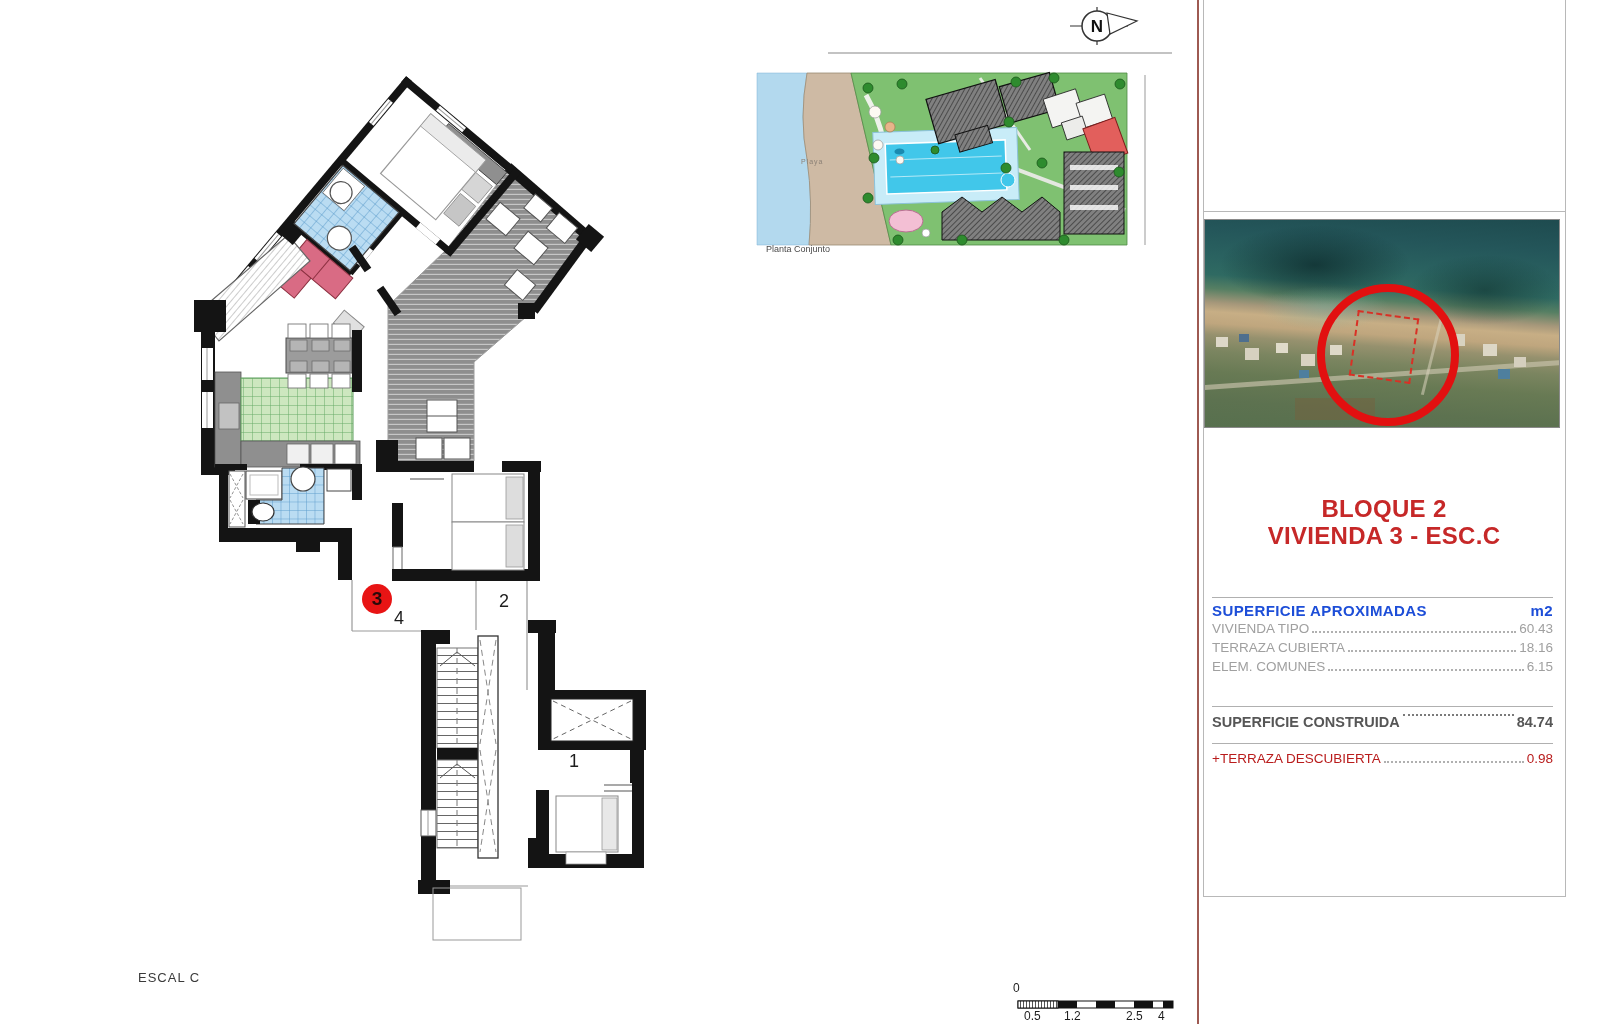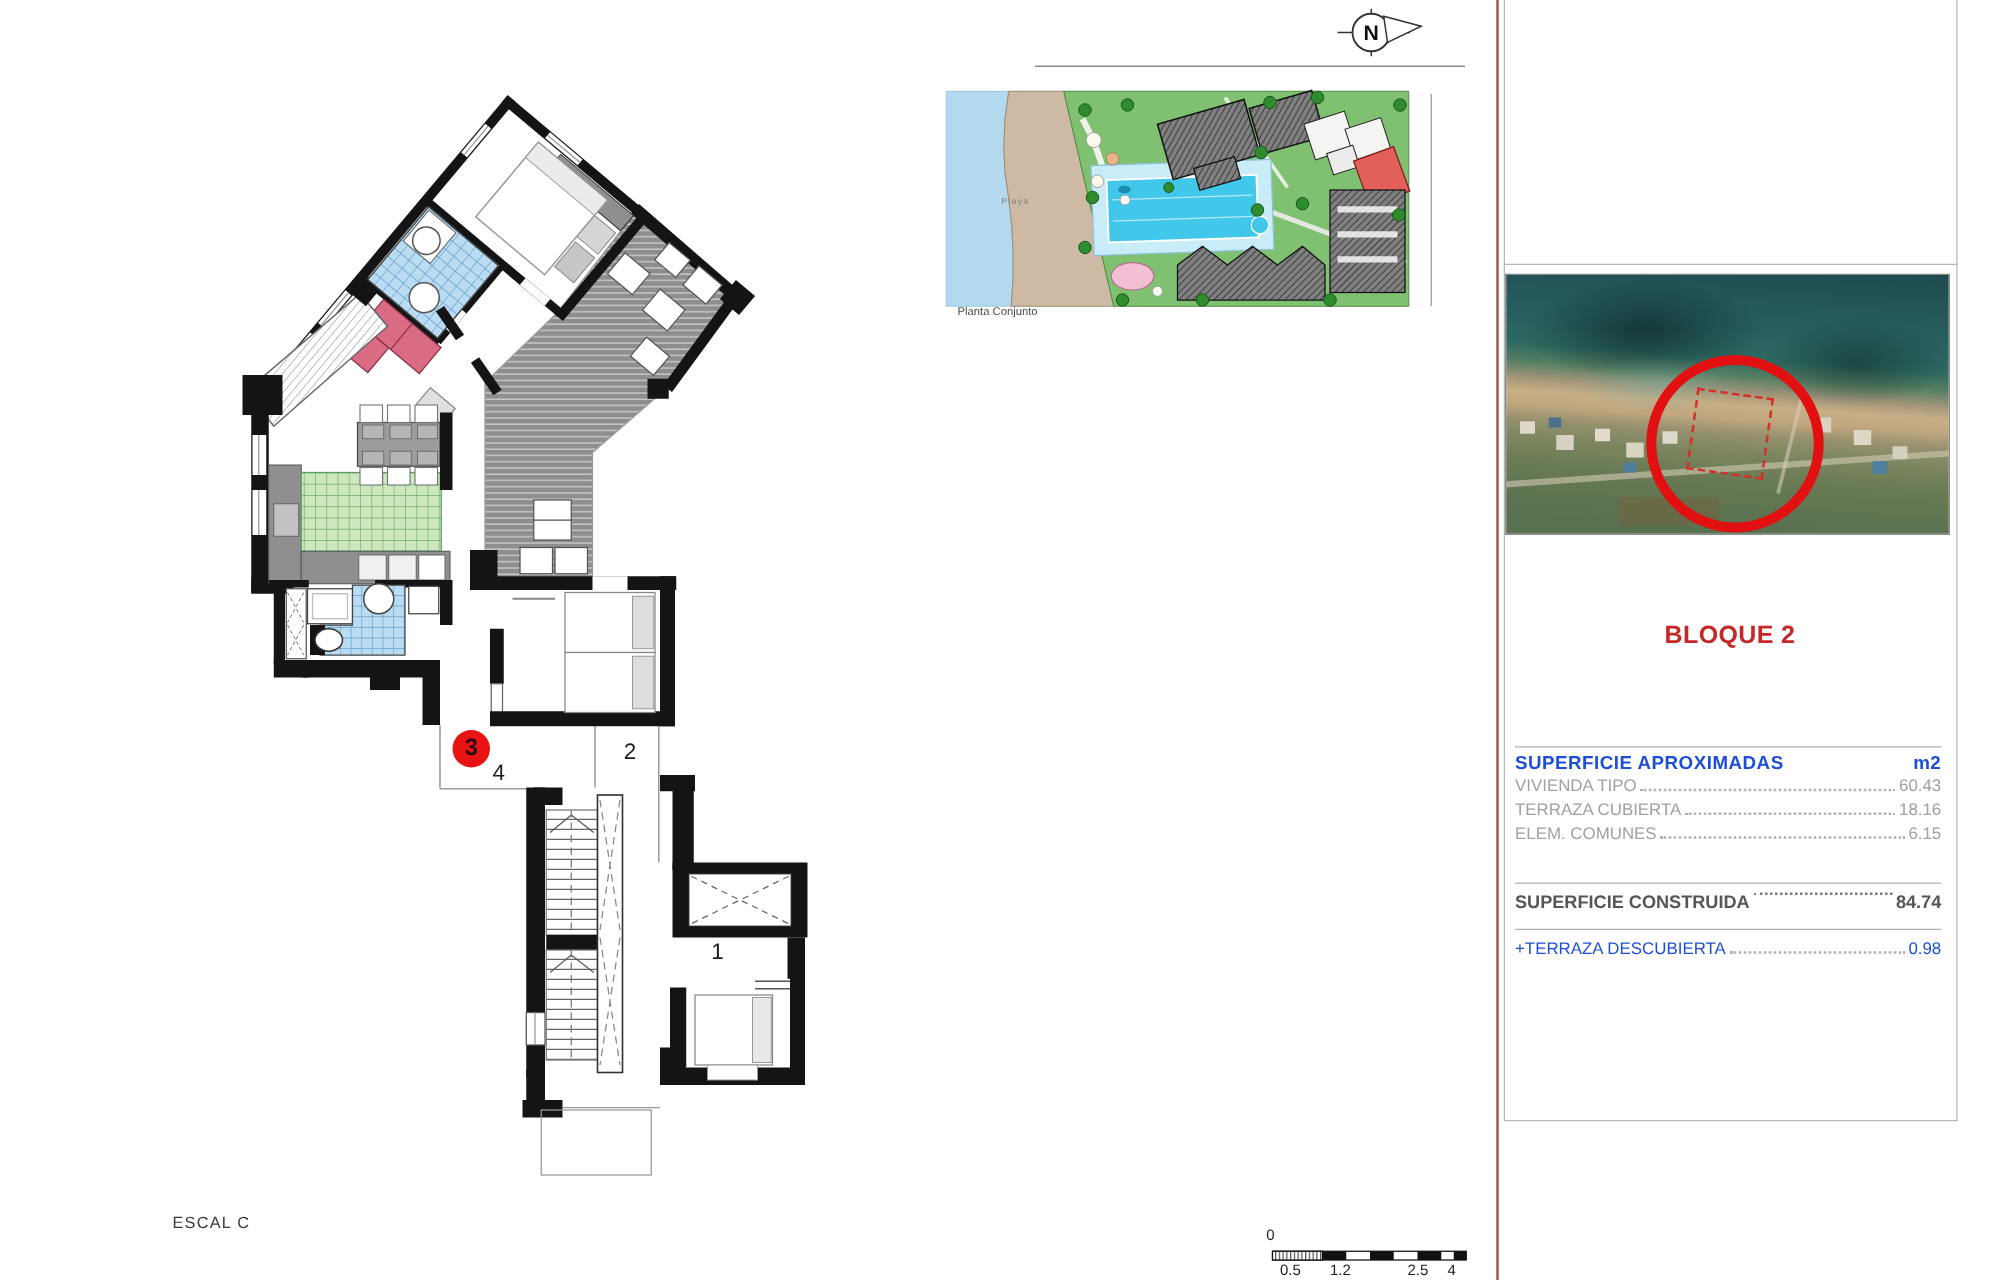--- a/index.html
+++ b/index.html
@@ -20,30 +20,30 @@
   .ph-road{left:-30px;top:152px;width:430px;height:5px;background:#cbc5ae;opacity:.65;transform:rotate(-4deg);}
   .ph-road2{left:226px;top:92px;width:3px;height:84px;background:#d8d2bc;opacity:.55;transform:rotate(14deg);}
   .ph-specks{left:0;top:0;width:6px;height:4px;background:transparent;
     box-shadow:14px 120px 0 3px #ddd8c8,44px 132px 0 4px #d6d1c0,74px 126px 0 3px #e0dbca,100px 138px 0 4px #d9d3c2,
     128px 128px 0 3px #ded9c8,250px 118px 0 4px #d8d2c0,282px 128px 0 4px #ddd7c6,312px 140px 0 3px #d5cfbe,
     36px 116px 0 2px #4e6f8e,96px 152px 0 2px #4e7f9e,296px 152px 0 3px #4e7f9e;}
   .ph-field{left:90px;top:178px;width:80px;height:22px;background:rgba(120,96,60,.45);}
   .ph-ring{left:112px;top:64px;width:126px;height:126px;border:8px solid #e21010;border-radius:50%;background:transparent;}
   .ph-plot{left:148px;top:94px;width:58px;height:62px;border:2px dashed #d93025;transform:rotate(8deg);}
   
-  .panel-title{left:1208px;top:495px;width:352px;text-align:center;color:#c62828;font-weight:bold;font-size:20px;line-height:27px;letter-spacing:.3px;}
+  .panel-title{left:1208px;top:495px;width:352px;text-align:center;color:#c62828;font-weight:bold;font-size:24px;line-height:27px;letter-spacing:.3px;}
   .hr{left:1212px;width:341px;height:1px;background:#b0b0b0;}
   .hr1{top:597px;} .hr2{top:706px;} .hr3{top:743px;}
   .tbl-header{left:1212px;top:602px;width:341px;display:flex;justify-content:space-between;font-size:15px;font-weight:bold;color:#1d4ed8;letter-spacing:.4px;}
   .tbl-rows{left:1212px;top:621px;width:341px;font-size:13.5px;color:#a0a0a0;}
   .tbl-row{display:flex;align-items:baseline;height:19px;}
   .leader{flex:1;border-bottom:2px dotted #b0b0b0;margin:0 3px 3px 3px;}
   .tbl-total{left:1212px;top:714px;width:341px;display:flex;align-items:flex-start;font-size:14.5px;font-weight:bold;color:#565656;}
   .tbl-total .leader{border-bottom:2px dotted #7a7a7a;}
-  .tbl-extra{left:1212px;top:751px;width:341px;display:flex;align-items:baseline;font-size:13.5px;color:#1d4ed8;}
+  .tbl-extra{left:1212px;top:751px;width:341px;display:flex;align-items:baseline;font-size:13.5px;color:#b91c1c;}
   
   .escal{left:138px;top:970px;font-size:13px;color:#3a3a3a;letter-spacing:1px;}
   .siteplan-caption{left:766px;top:244px;font-size:9px;color:#4a4a4a;}
   .playa{left:801px;top:158px;font-size:7px;color:#8c8176;letter-spacing:1px;}
   .badge{left:362px;top:584px;width:30px;height:30px;border-radius:50%;background:#e81414;color:#2a0a0a;font-weight:bold;font-size:19px;line-height:30px;text-align:center;}
   .roomnum{font-size:18px;color:#1d1d1d;}
   .num4{left:394px;top:608px;} .num2{left:499px;top:591px;} .num1{left:569px;top:751px;}
   .scale-zero{left:1013px;top:981px;font-size:12px;color:#1d1d1d;}
   .scale-lab{top:1009px;font-size:12px;color:#1d1d1d;width:26px;text-align:left;}
   .sl0{left:1024px;} .sl1{left:1064px;} .sl2{left:1126px;} .sl3{left:1158px;}
@@ -365,20 +365,21 @@
   <div class="abs ph-road"></div>
   <div class="abs ph-road2"></div>
   <div class="abs ph-specks"></div>
   <div class="abs ph-field"></div>
   <div class="abs ph-plot"></div>
   <div class="abs ph-ring"></div>
 </div>
 
 <div class="abs panel-title">
   <div>BLOQUE 2</div>
+  <div>VIVIENDA 3 - ESC.C</div>
 </div>
 
 <div class="abs hr hr1"></div>
 <div class="abs tbl-header">
   <span>SUPERFICIE APROXIMADAS</span>
   <span>m2</span>
 </div>
 <div class="abs tbl-rows">
   <div class="tbl-row">
     <span>VIVIENDA TIPO</span>

